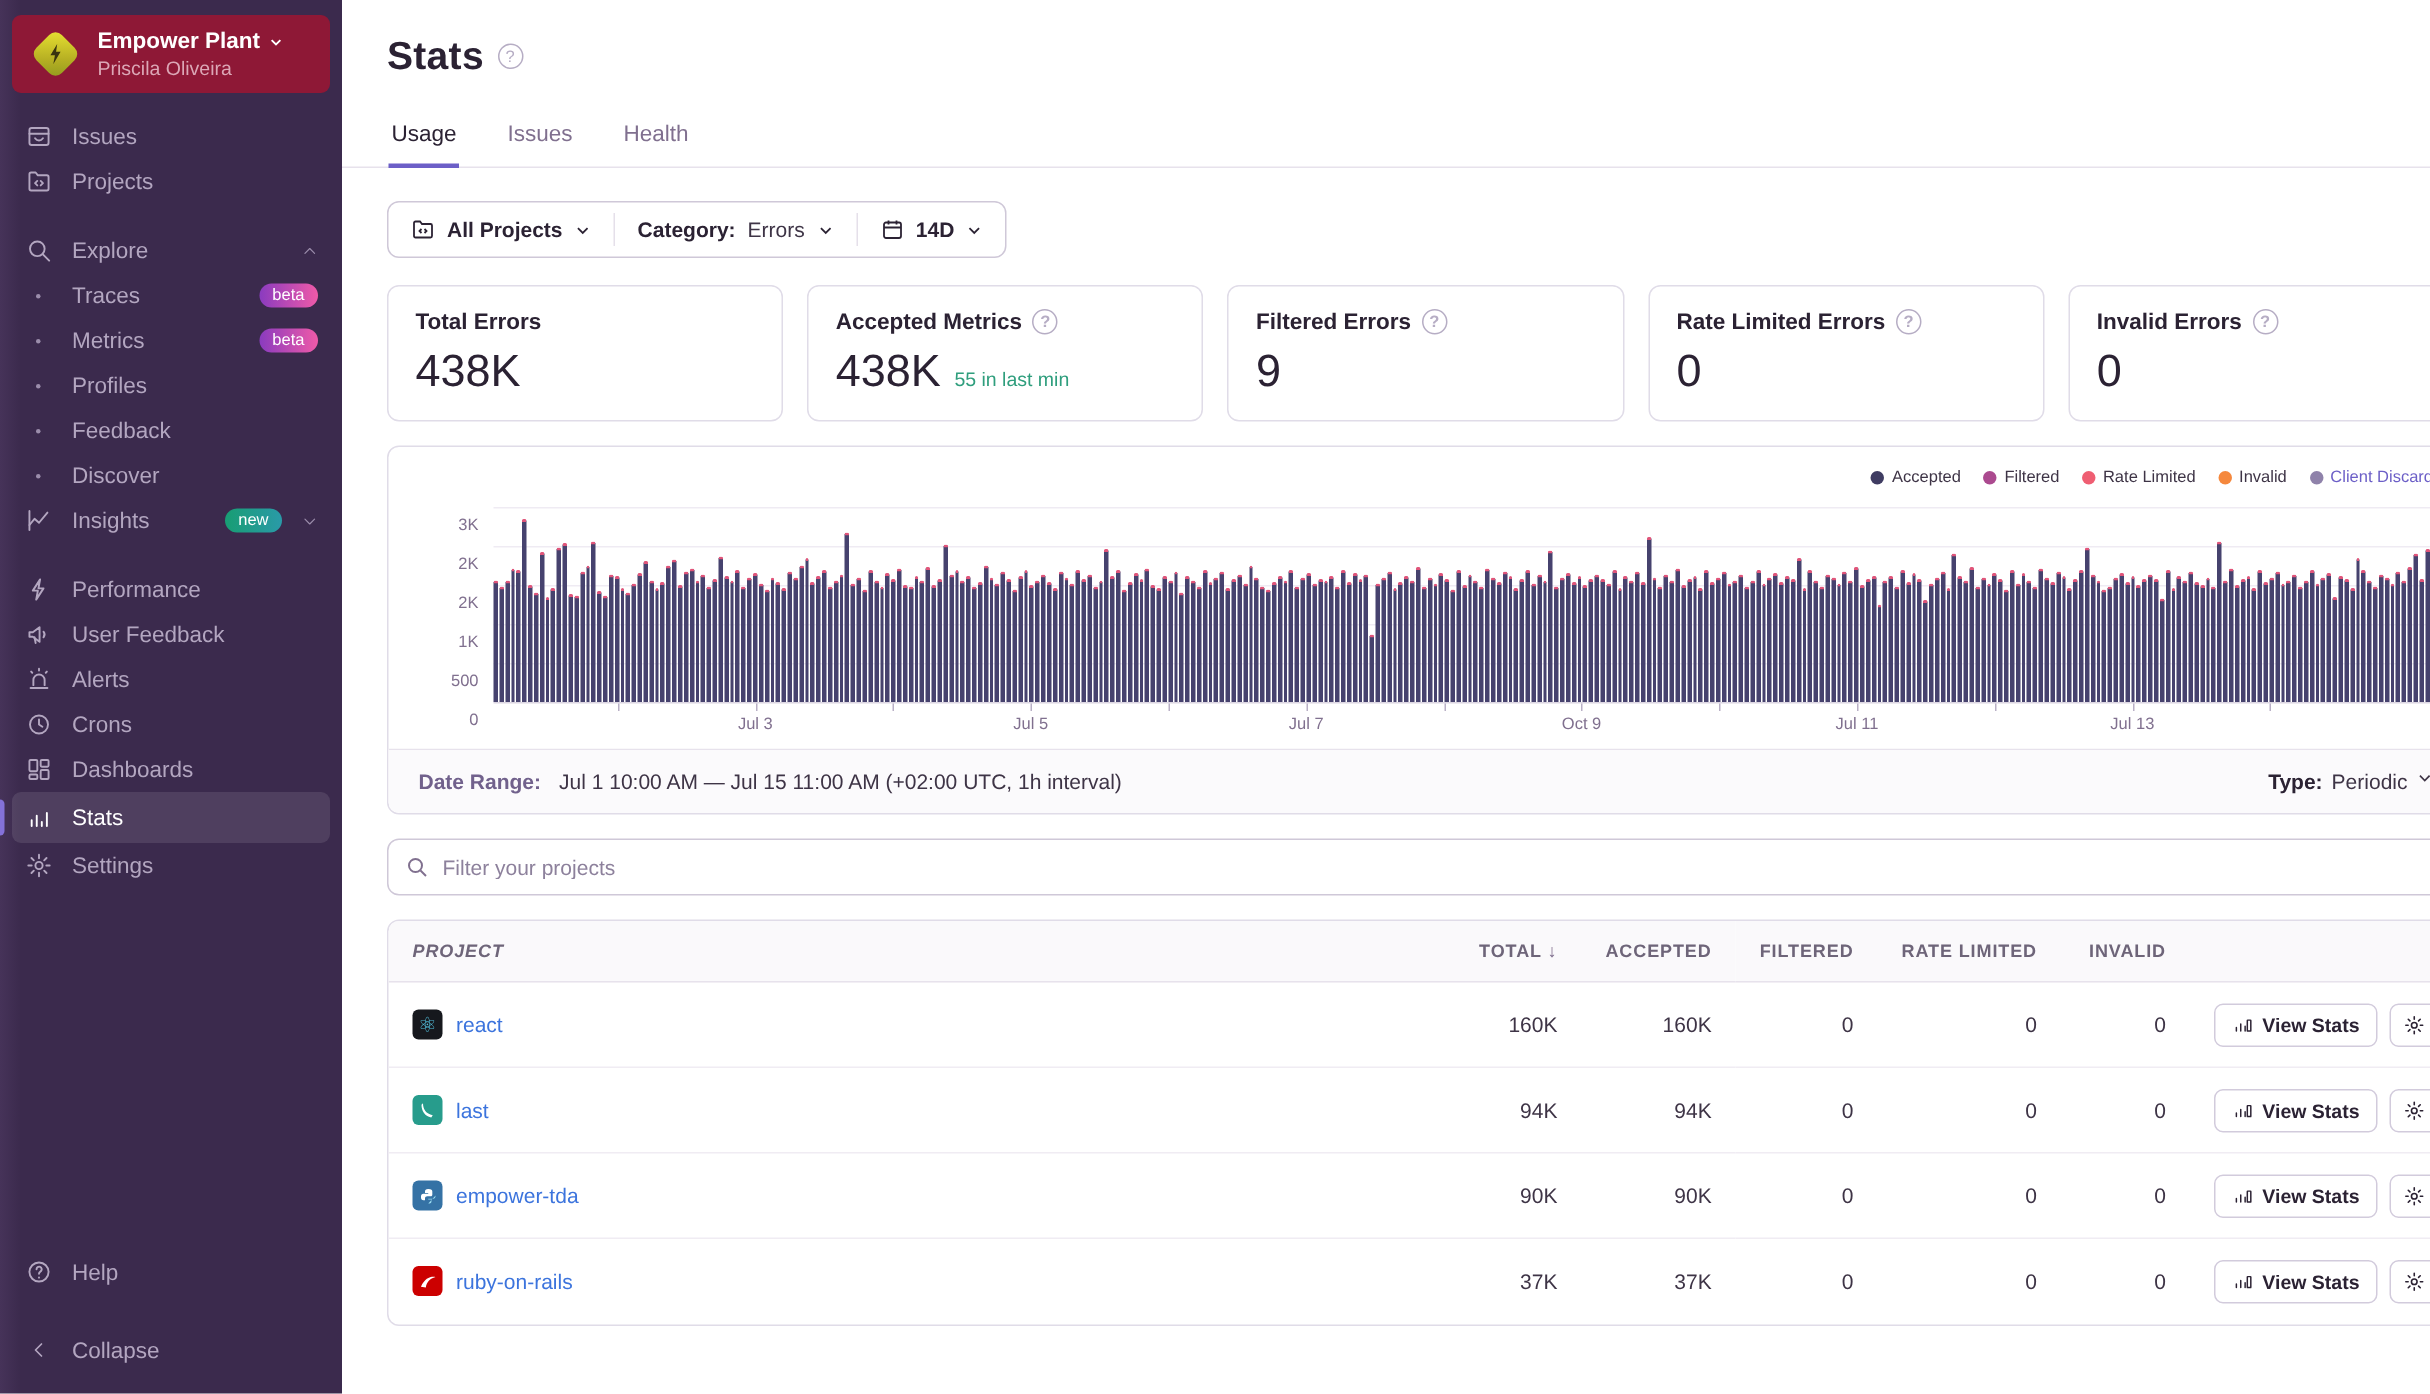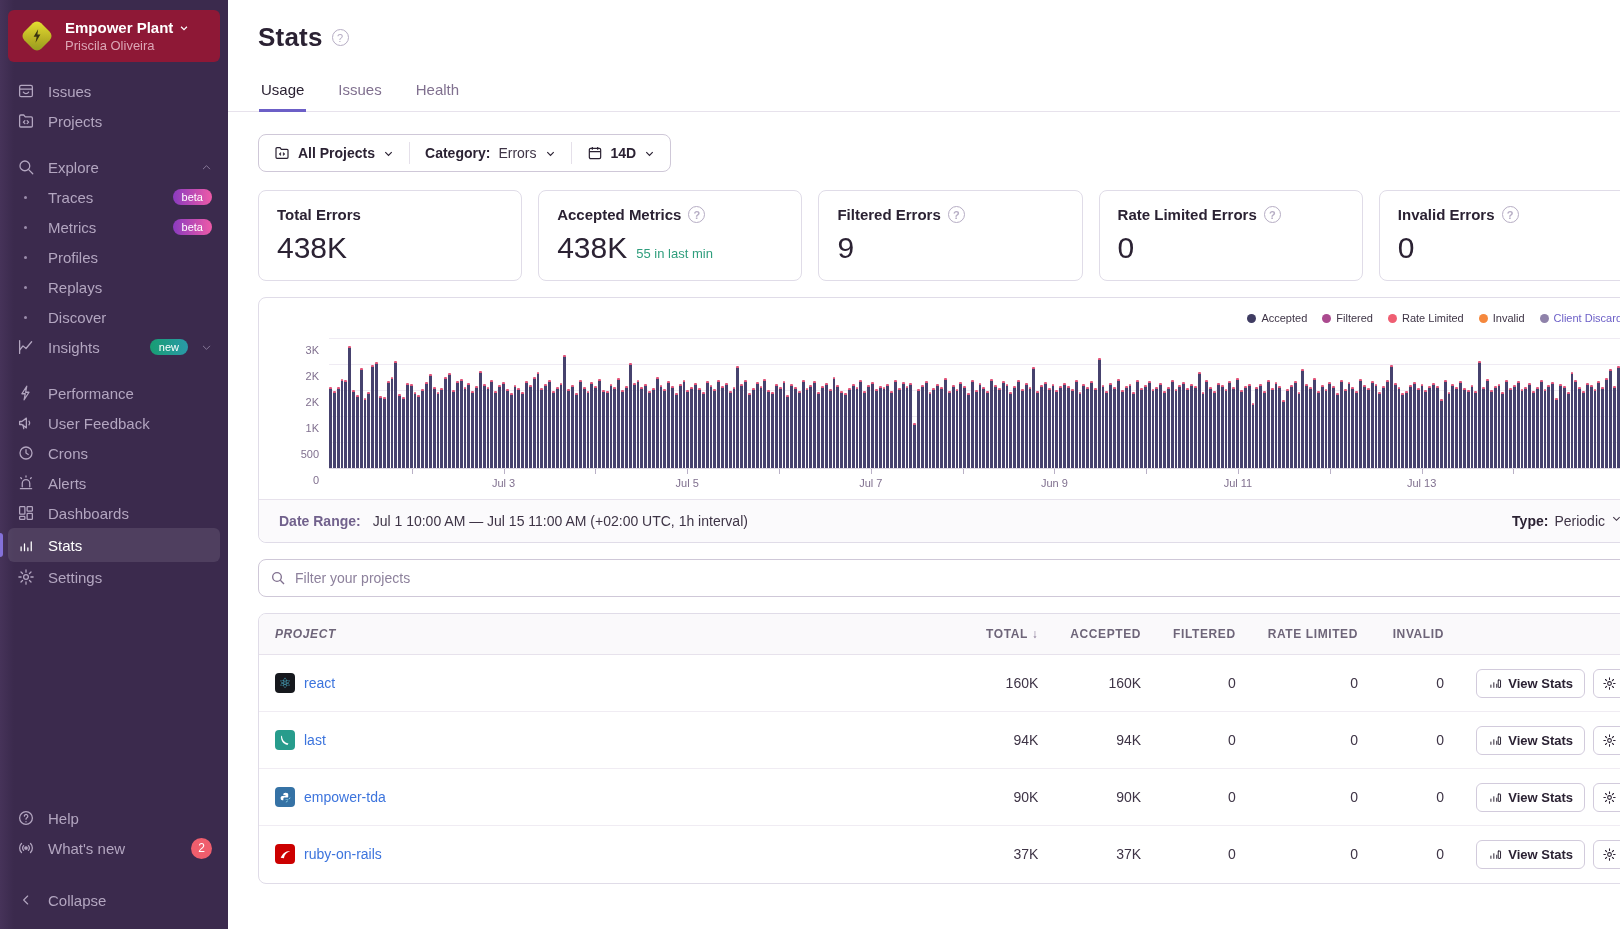--- a/index.html
+++ b/index.html
@@ -193,21 +193,21 @@
       <div class="nav-item sub">
         <span class="ico">
           <span class="dot"></span>
         </span>
         <span class="lbl">Profiles</span>
       </div>
       <div class="nav-item sub">
         <span class="ico">
           <span class="dot"></span>
         </span>
-        <span class="lbl">Replays</span>
+        <span class="lbl">Feedback</span>
       </div>
       <div class="nav-item sub">
         <span class="ico">
           <span class="dot"></span>
         </span>
         <span class="lbl">Discover</span>
       </div>
       <div class="nav-item ">
         <span class="ico">
           <svg width="18" height="18" viewBox="0 0 24 24" fill="none" stroke="currentColor" stroke-width="1.7" stroke-linecap="round" stroke-linejoin="round">
@@ -236,35 +236,35 @@
           <svg width="18" height="18" viewBox="0 0 24 24" fill="none" stroke="currentColor" stroke-width="1.7" stroke-linecap="round" stroke-linejoin="round">
             <path d="M3.5 10v4h3l6 4.5v-13L6.5 10h-3z"></path>
             <path d="M16 9.5a4 4 0 010 5M8 14.5l1 5"></path>
           </svg>
         </span>
         <span class="lbl">User Feedback</span>
       </div>
       <div class="nav-item ">
         <span class="ico">
           <svg width="18" height="18" viewBox="0 0 24 24" fill="none" stroke="currentColor" stroke-width="1.7" stroke-linecap="round" stroke-linejoin="round">
-            <circle cx="12" cy="12" r="8"></circle>
-            <path d="M12 7.5V12l3 2"></path>
-          </svg>
-        </span>
-        <span class="lbl">Crons</span>
-      </div>
-      <div class="nav-item ">
-        <span class="ico">
-          <svg width="18" height="18" viewBox="0 0 24 24" fill="none" stroke="currentColor" stroke-width="1.7" stroke-linecap="round" stroke-linejoin="round">
             <path d="M7 17v-4.5a5 5 0 0110 0V17"></path>
             <path d="M4.5 19.5h15"></path>
             <path d="M12 4v-1.5M6 6l-1-1M18 6l1-1"></path>
           </svg>
         </span>
         <span class="lbl">Alerts</span>
+      </div>
+      <div class="nav-item ">
+        <span class="ico">
+          <svg width="18" height="18" viewBox="0 0 24 24" fill="none" stroke="currentColor" stroke-width="1.7" stroke-linecap="round" stroke-linejoin="round">
+            <circle cx="12" cy="12" r="8"></circle>
+            <path d="M12 7.5V12l3 2"></path>
+          </svg>
+        </span>
+        <span class="lbl">Crons</span>
       </div>
       <div class="nav-item ">
         <span class="ico">
           <svg width="18" height="18" viewBox="0 0 24 24" fill="none" stroke="currentColor" stroke-width="1.7" stroke-linecap="round" stroke-linejoin="round">
             <rect x="3.5" y="3.5" width="7" height="10" rx="1"></rect>
             <rect x="13.5" y="3.5" width="7" height="6" rx="1"></rect>
             <rect x="13.5" y="12.5" width="7" height="8" rx="1"></rect>
             <rect x="3.5" y="16.5" width="7" height="4" rx="1"></rect>
           </svg>
         </span>
@@ -291,30 +291,20 @@
   <div class="sidebar-footer" id="nav-footer">
       <div class="nav-item ">
         <span class="ico">
           <svg width="18" height="18" viewBox="0 0 24 24" fill="none" stroke="currentColor" stroke-width="1.7" stroke-linecap="round" stroke-linejoin="round">
             <circle cx="12" cy="12" r="8.5"></circle>
             <path d="M9.8 9.5a2.3 2.3 0 114 1.6c-.7.8-1.8 1.1-1.8 2.4"></path>
             <path d="M12 16.8v.2"></path>
           </svg>
         </span>
         <span class="lbl">Help</span>
-      </div>
-      <div class="nav-item ">
-        <span class="ico">
-          <svg width="18" height="18" viewBox="0 0 24 24" fill="none" stroke="currentColor" stroke-width="1.7" stroke-linecap="round" stroke-linejoin="round">
-            <circle cx="12" cy="12" r="1.6" fill="currentColor"></circle>
-            <path d="M8.8 8.8a4.5 4.5 0 000 6.4M15.2 8.8a4.5 4.5 0 010 6.4M6 6a8.5 8.5 0 000 12M18 6a8.5 8.5 0 010 12"></path>
-          </svg>
-        </span>
-        <span class="lbl">What's new</span>
-        <span class="count-badge">2</span>
       </div>
       <div class="nav-item collapse-row">
         <span class="ico">
           <svg width="16" height="16" viewBox="0 0 24 24" fill="none" stroke="currentColor" stroke-width="1.7" stroke-linecap="round" stroke-linejoin="round">
             <path d="M14.5 6l-6 6 6 6"></path>
           </svg>
         </span>
         <span class="lbl">Collapse</span>
       </div>
     </div>
@@ -802,21 +792,21 @@
             <div class="x-tick" style="left:13.5%"></div>
             <div class="x-lab" style="left:13.5%">Jul 3</div>
             <div class="x-tick" style="left:20.599999999999998%"></div>
             <div class="x-tick" style="left:27.700000000000003%"></div>
             <div class="x-lab" style="left:27.700000000000003%">Jul 5</div>
             <div class="x-tick" style="left:34.8%"></div>
             <div class="x-tick" style="left:41.9%"></div>
             <div class="x-lab" style="left:41.9%">Jul 7</div>
             <div class="x-tick" style="left:49%"></div>
             <div class="x-tick" style="left:56.10000000000001%"></div>
-            <div class="x-lab" style="left:56.10000000000001%">Jun 9</div>
+            <div class="x-lab" style="left:56.10000000000001%">Oct 9</div>
             <div class="x-tick" style="left:63.2%"></div>
             <div class="x-tick" style="left:70.3%"></div>
             <div class="x-lab" style="left:70.3%">Jul 11</div>
             <div class="x-tick" style="left:77.4%"></div>
             <div class="x-tick" style="left:84.5%"></div>
             <div class="x-lab" style="left:84.5%">Jul 13</div>
             <div class="x-tick" style="left:91.60000000000001%"></div>
           </div>
       </div>
       <div class="chart-footer">

